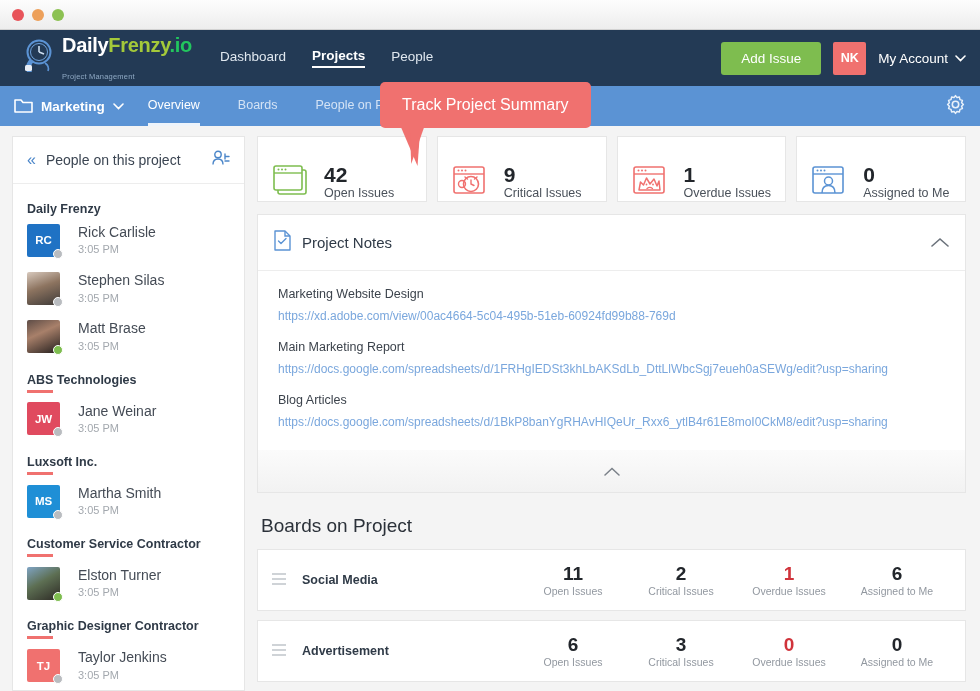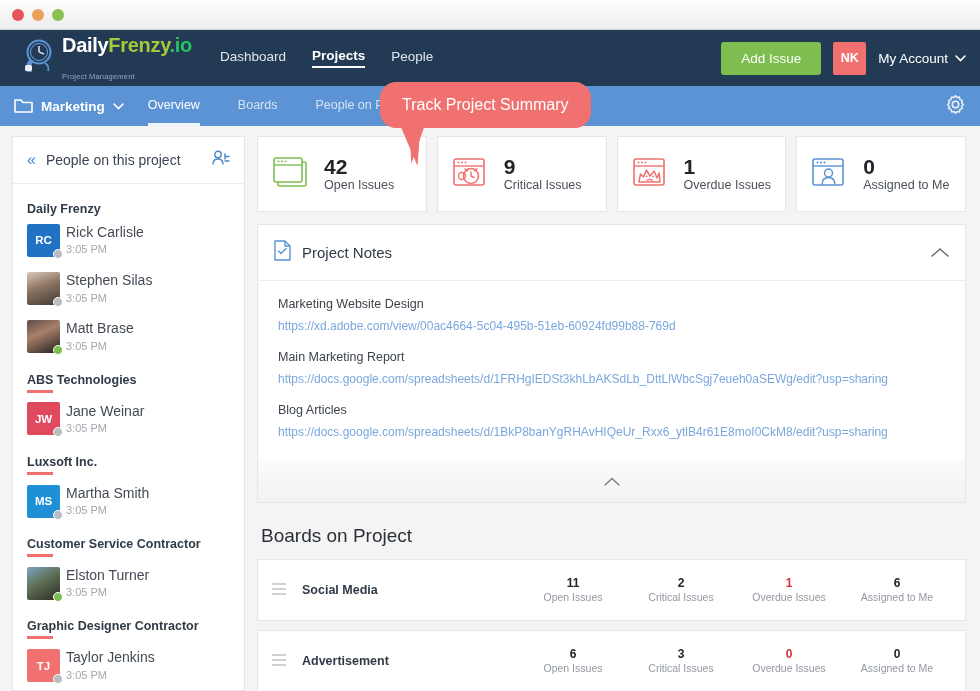--- a/index.html
+++ b/index.html
@@ -111,21 +111,21 @@
   .collapse-icon { color: #4b86c9; font-size: 16px; cursor: pointer; line-height: 1; }
   .adduser-icon { margin-left: auto; color: #4b86c9; cursor: pointer; }
   .sb-list { padding: 6px 0 0 14px; }
   .sb-group-title {
     font-size: 12.5px; font-weight: bold; color: #2f3a47;
     margin: 12px 0 0 0;
   }
   .sb-group-rule {
     width: 26px; height: 3px; background: #f0716f; margin: 3px 0 2px 0;
   }
-  .person { display: flex; align-items: center; gap: 6px; padding: 6px 0; }
+  .person { display: flex; align-items: center; gap: 18px; padding: 6px 0; }
   .pavatar {
     width: 33px; height: 33px; flex: 0 0 33px; position: relative;
     border-radius: 2px; overflow: visible;
     display: flex; align-items: center; justify-content: center;
     color: #fff; font-size: 11.5px; font-weight: bold;
   }
   .pavatar .status {
     position: absolute; right: -3px; bottom: -2px;
     width: 10px; height: 10px; border-radius: 50%;
     border: 1.5px solid #fff;
@@ -139,21 +139,21 @@
   .ph1 { background: linear-gradient(160deg,#d8c9bd 0%,#8d7460 45%,#3e3a38 100%); }
   .ph2 { background: linear-gradient(155deg,#5d4c46 0%,#a8806a 40%,#241f1e 100%); }
   .ph3 { background: linear-gradient(150deg,#7fa4c4 0%,#5d6f53 45%,#2d2a25 100%); }
 
   
   .main { flex: 1; padding: 10px 14px 0 12px; overflow: hidden; }
 
   .stats { display: flex; gap: 10px; }
   .stat {
     flex: 1; background: #fff; border: 1px solid #e6e6e6;
-    height: 76px; display: flex; align-items: center; gap: 12px;
+    height: 66px; display: flex; align-items: flex-end; gap: 12px;
     padding: 0 14px;
   }
   .stat-num { font-size: 21px; font-weight: bold; color: #22262b; line-height: 1.1; }
   .stat-label { font-size: 12.5px; color: #4a515a; line-height: 1.2; }
 
   .card {
     background: #fff; border: 1px solid #e6e6e6;
     margin-top: 12px;
   }
   .card-head {
@@ -183,29 +183,29 @@
     height: 62px; margin-bottom: 9px;
     display: flex; align-items: center; padding: 0 14px;
   }
   .drag-handle { width: 14px; cursor: grab; margin-right: 16px; }
   .drag-handle i {
     display: block; height: 2px; background: #cfd3d7; margin-bottom: 3px;
   }
   .board-name { font-size: 12.5px; font-weight: bold; color: #2f3a47; }
   .board-stats { margin-left: auto; display: flex; }
   .bstat { width: 108px; text-align: center; }
-  .bstat-num { font-size: 12px; font-weight: bold; color: #22262b; line-height: 1.15; }
+  .bstat-num { font-size: 19px; font-weight: bold; color: #22262b; line-height: 1.15; }
   .bstat-num.danger { color: #d0333b; }
   .bstat-label { font-size: 10.5px; color: #9298a0; }
 
   
   .callout {
     position: absolute; left: 380px; top: 82px;
     background: #f0716f; color: #fff;
-    border-radius: 16px; padding: 14px 22px;
+    border-radius: 5px; padding: 14px 22px;
     font-size: 16px; z-index: 5;
     white-space: nowrap;
   }
   .callout:after {
     content: ""; position: absolute;
     left: 26px; bottom: -36px;
     border-left: 9px solid #f0716f;
     border-right: 5px solid transparent;
     border-top: 36px solid #f0716f;
     border-bottom: 0;

